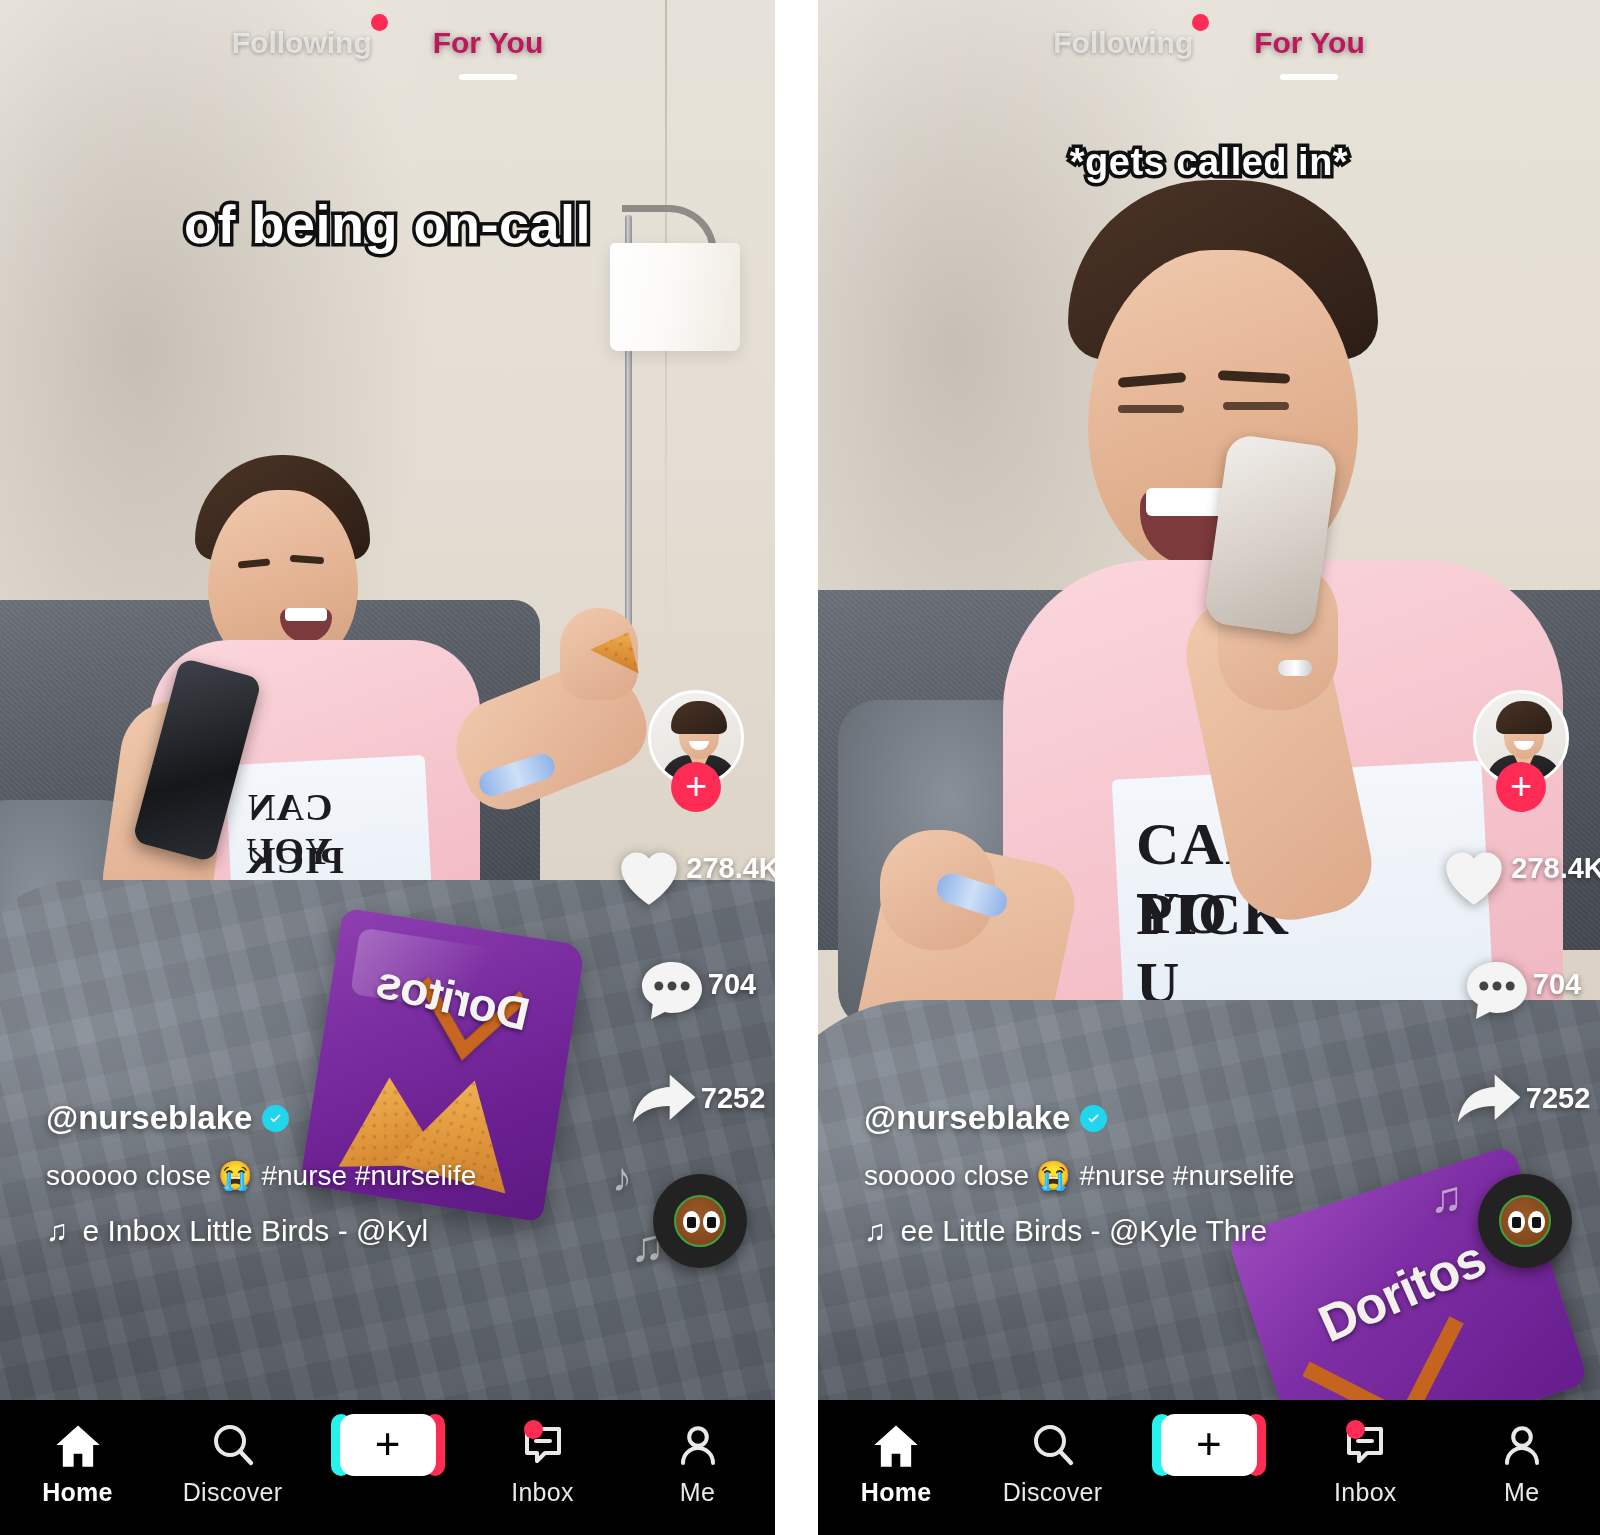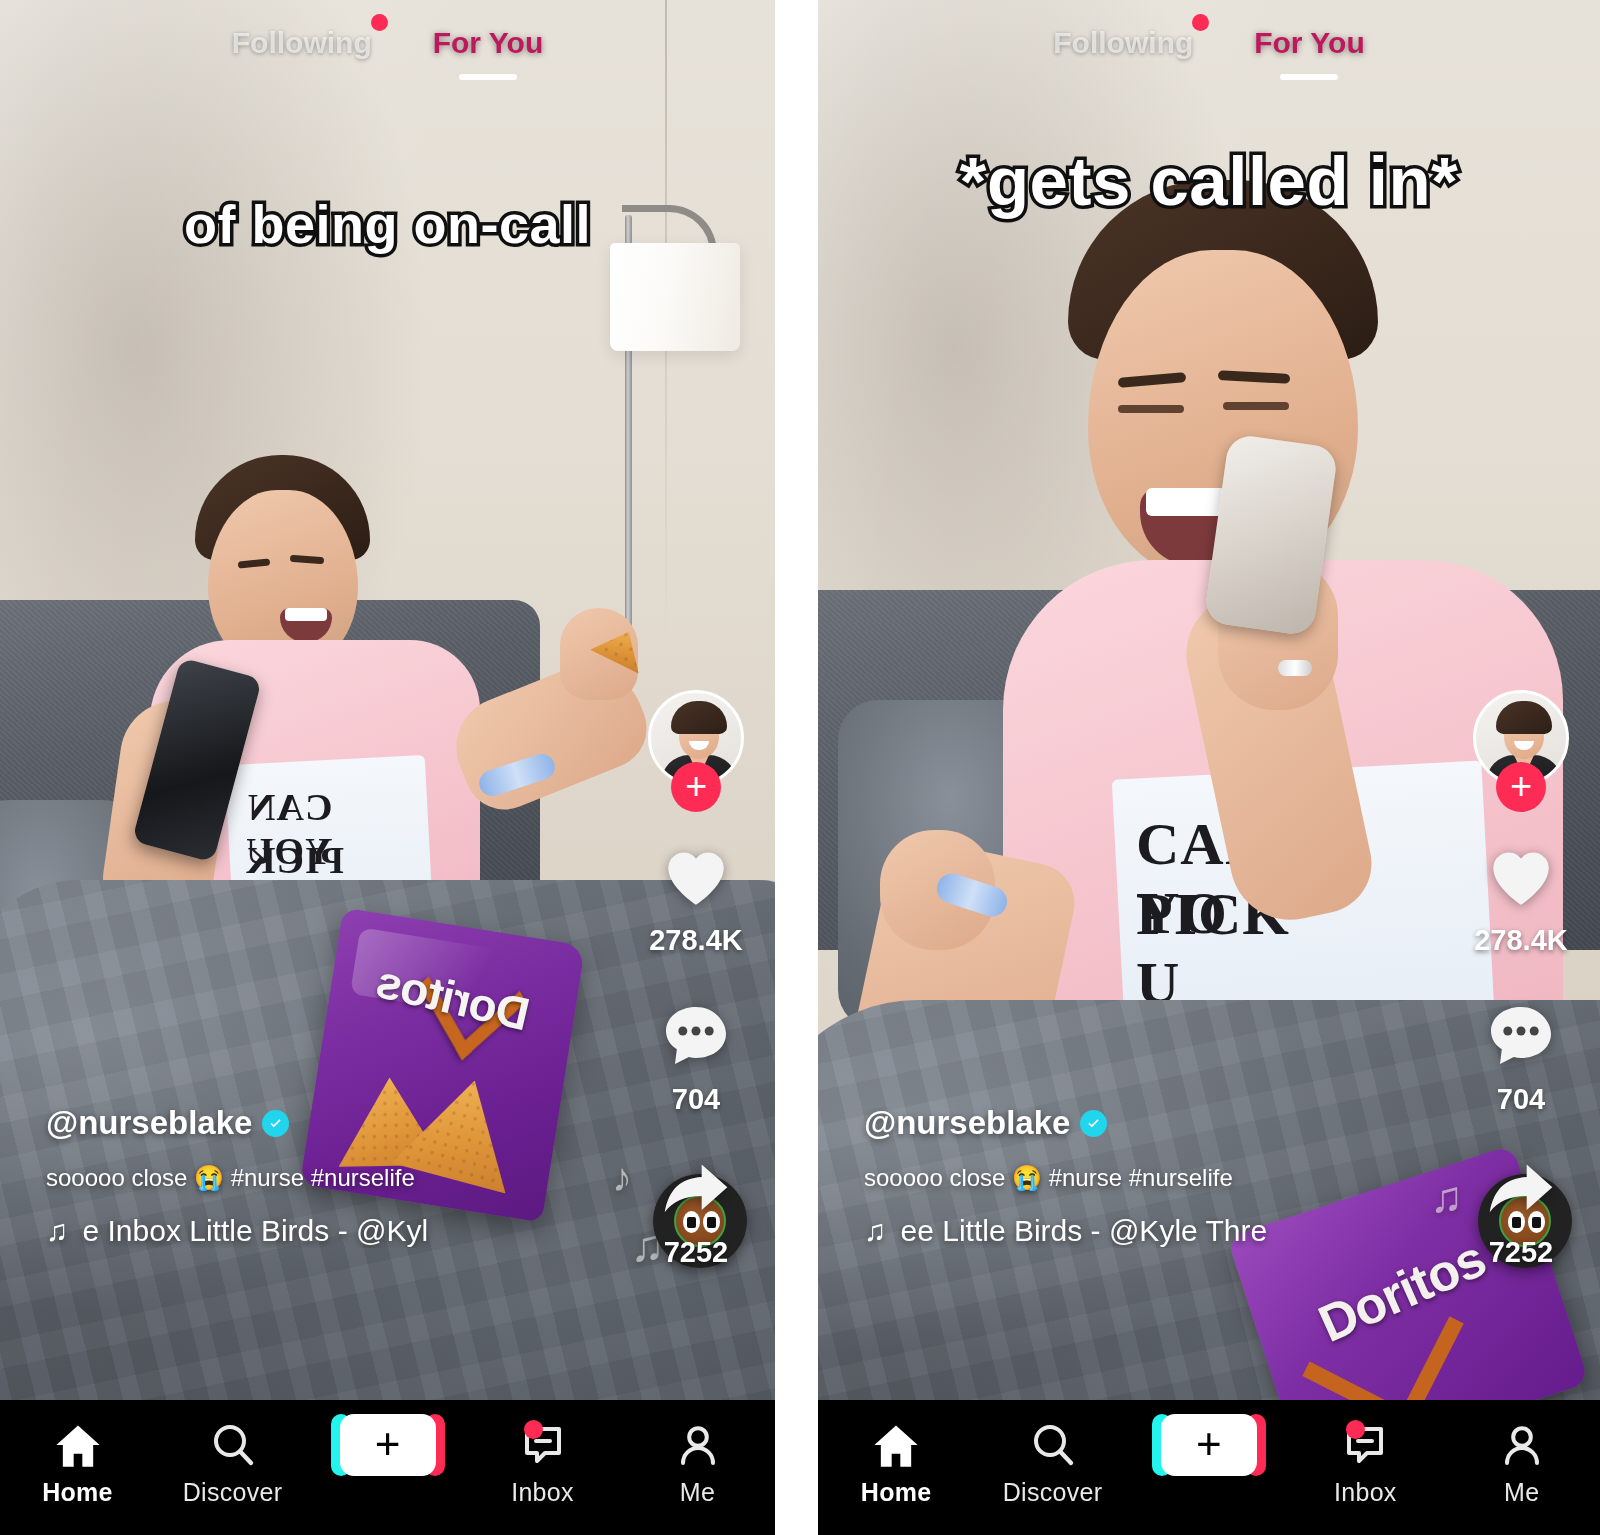--- a/index.html
+++ b/index.html
@@ -168,21 +168,21 @@
     position:absolute; left:0; right:0; text-align:center;
     color:#ffffff; font-weight:800;
     font-family:"Liberation Sans", sans-serif;
     letter-spacing:.5px; line-height:1.28;
     -webkit-text-stroke:7px #111;
     paint-order:stroke fill;
     text-shadow:0 2px 3px rgba(0,0,0,.35);
     pointer-events:none;
   }
   .meme.left-meme{ top:190px; font-size:54px; }
-  .meme.right-meme{ top:138px; font-size:69px; }
+  .meme.right-meme{ top:138px; font-size:38px; }
 
   
   .topbar{
     position:absolute; left:0; right:0; top:0; height:86px;
     display:flex; align-items:center; justify-content:center; gap:44px;
     z-index:30;
   }
   .tab{ position:relative; font-size:30px; font-weight:700; padding:4px 2px; cursor:pointer; }
   .tab.inactive{ color:rgba(255,255,255,.62); text-shadow:0 1px 4px rgba(0,0,0,.35); }
   .tab.active{ color:#be185d; text-shadow:0 1px 6px rgba(0,0,0,.45);margin-left:13px; }
@@ -217,40 +217,40 @@
   .av-vneck{ position:absolute; left:38px; top:62px; width:20px; height:22px;
      background:#e8bd9c; clip-path:polygon(50% 100%, 0 0, 100% 0); }
   .follow-btn{
     position:absolute; left:50%; transform:translateX(-50%);
     bottom:-26px; width:50px; height:50px; border-radius:50%;
     background:#fe2c55; display:flex; align-items:center; justify-content:center;
     cursor:pointer;
   }
   .follow-btn span{ color:#fff; font-size:38px; line-height:0; font-weight:400; margin-top:-3px; }
 
-  .rail-item{ display:flex; flex-direction:column; align-items:center; margin-bottom:44px; cursor:pointer; }
+  .rail-item{ display:flex; flex-direction:row; margin-bottom:44px; cursor:pointer; }
   .rail-icon{ filter:drop-shadow(0 2px 6px rgba(0,0,0,.35)); }
   .rail-count{
     margin-top:12px; color:#fff; font-size:29px; font-weight:700;
     text-shadow:0 2px 5px rgba(0,0,0,.45);
   }
 
   
   .caption{
     position:absolute; left:26px; bottom:152px; width:560px; z-index:22;
     text-shadow:0 2px 6px rgba(0,0,0,.55);
     margin-left:20px;
   }
   .handle{ color:#fff; font-size:33px; font-weight:700; display:flex; align-items:center; gap:10px; }
   .verified{
     width:27px; height:27px; border-radius:50%; background:#20d5ec;
     display:inline-flex; align-items:center; justify-content:center; flex:0 0 auto;
   }
   .verified svg{ display:block; }
-  .desc{ color:#fff; font-size:24px; margin-top:22px; font-weight:400; }
+  .desc{ color:#fff; font-size:28px; margin-top:22px; font-weight:400; }
   .music-row{
     display:flex; align-items:center; gap:14px; margin-top:22px;
     color:#fff; font-size:30px; white-space:nowrap; overflow:hidden;
   }
   .music-note-ico{ font-size:30px; line-height:1; }
 
   
   .float-note{
     position:absolute; color:rgba(255,255,255,.55); z-index:21;
     text-shadow:0 2px 6px rgba(0,0,0,.3); pointer-events:none;

